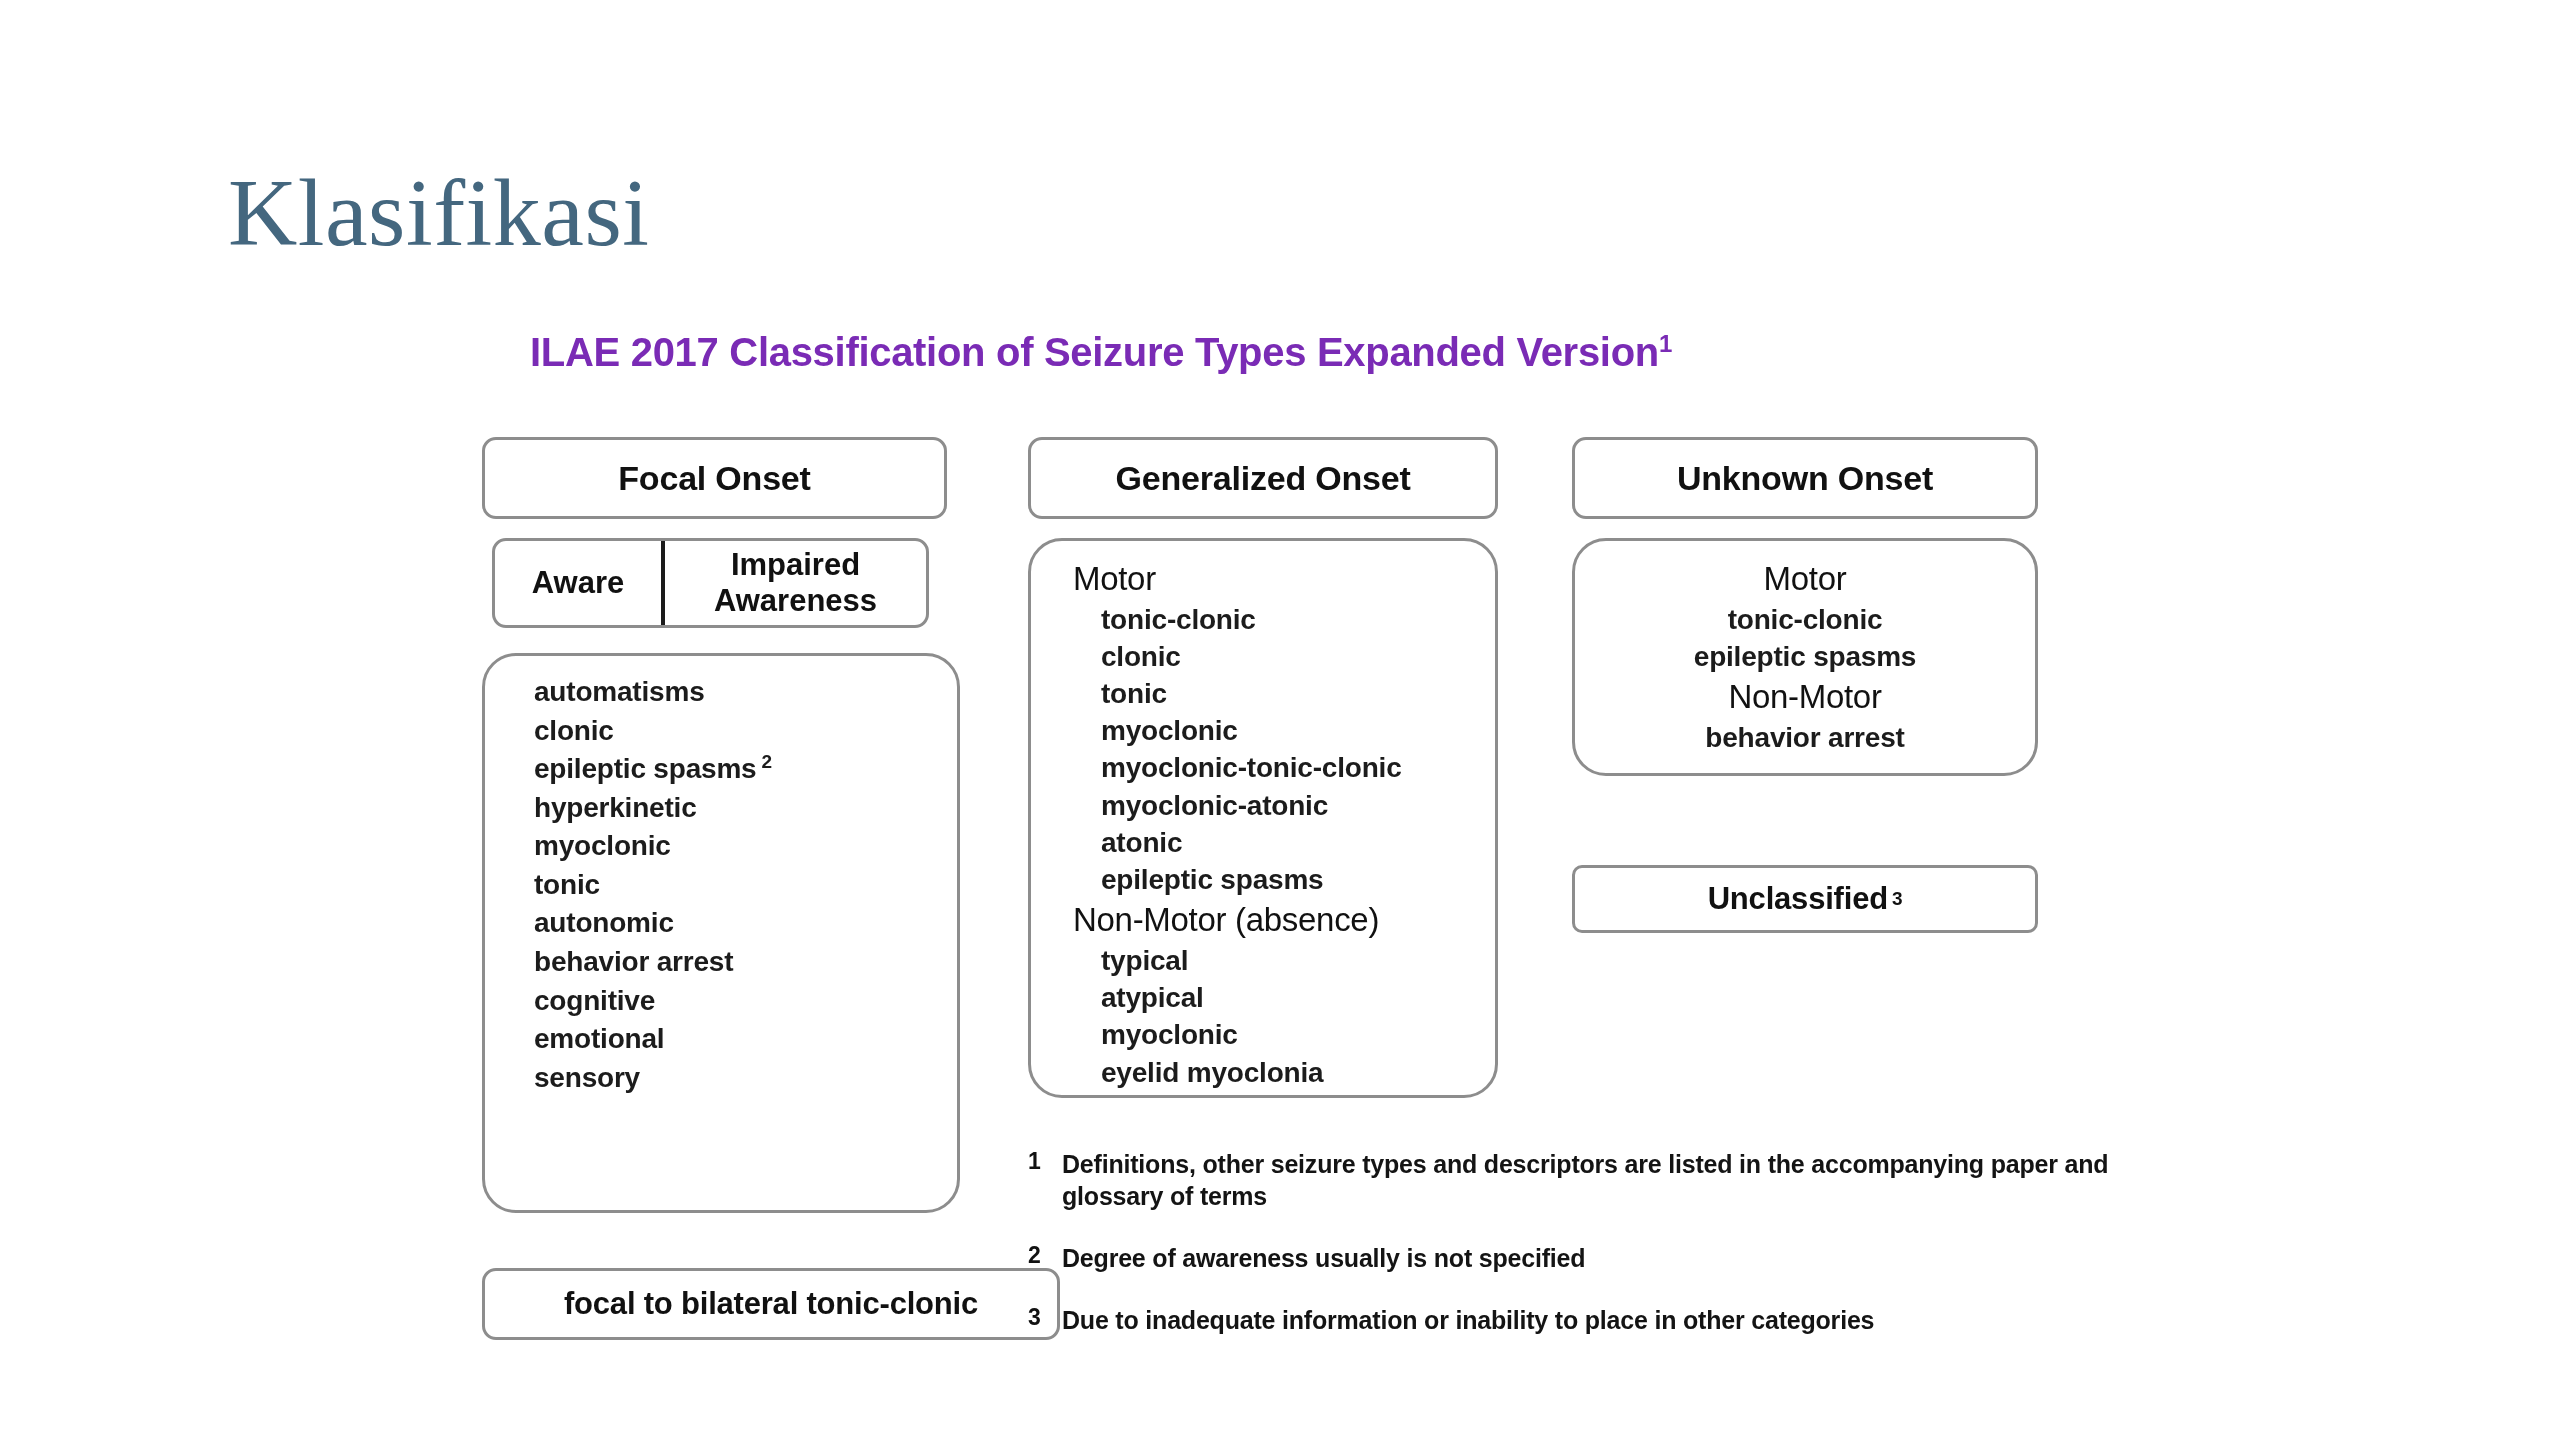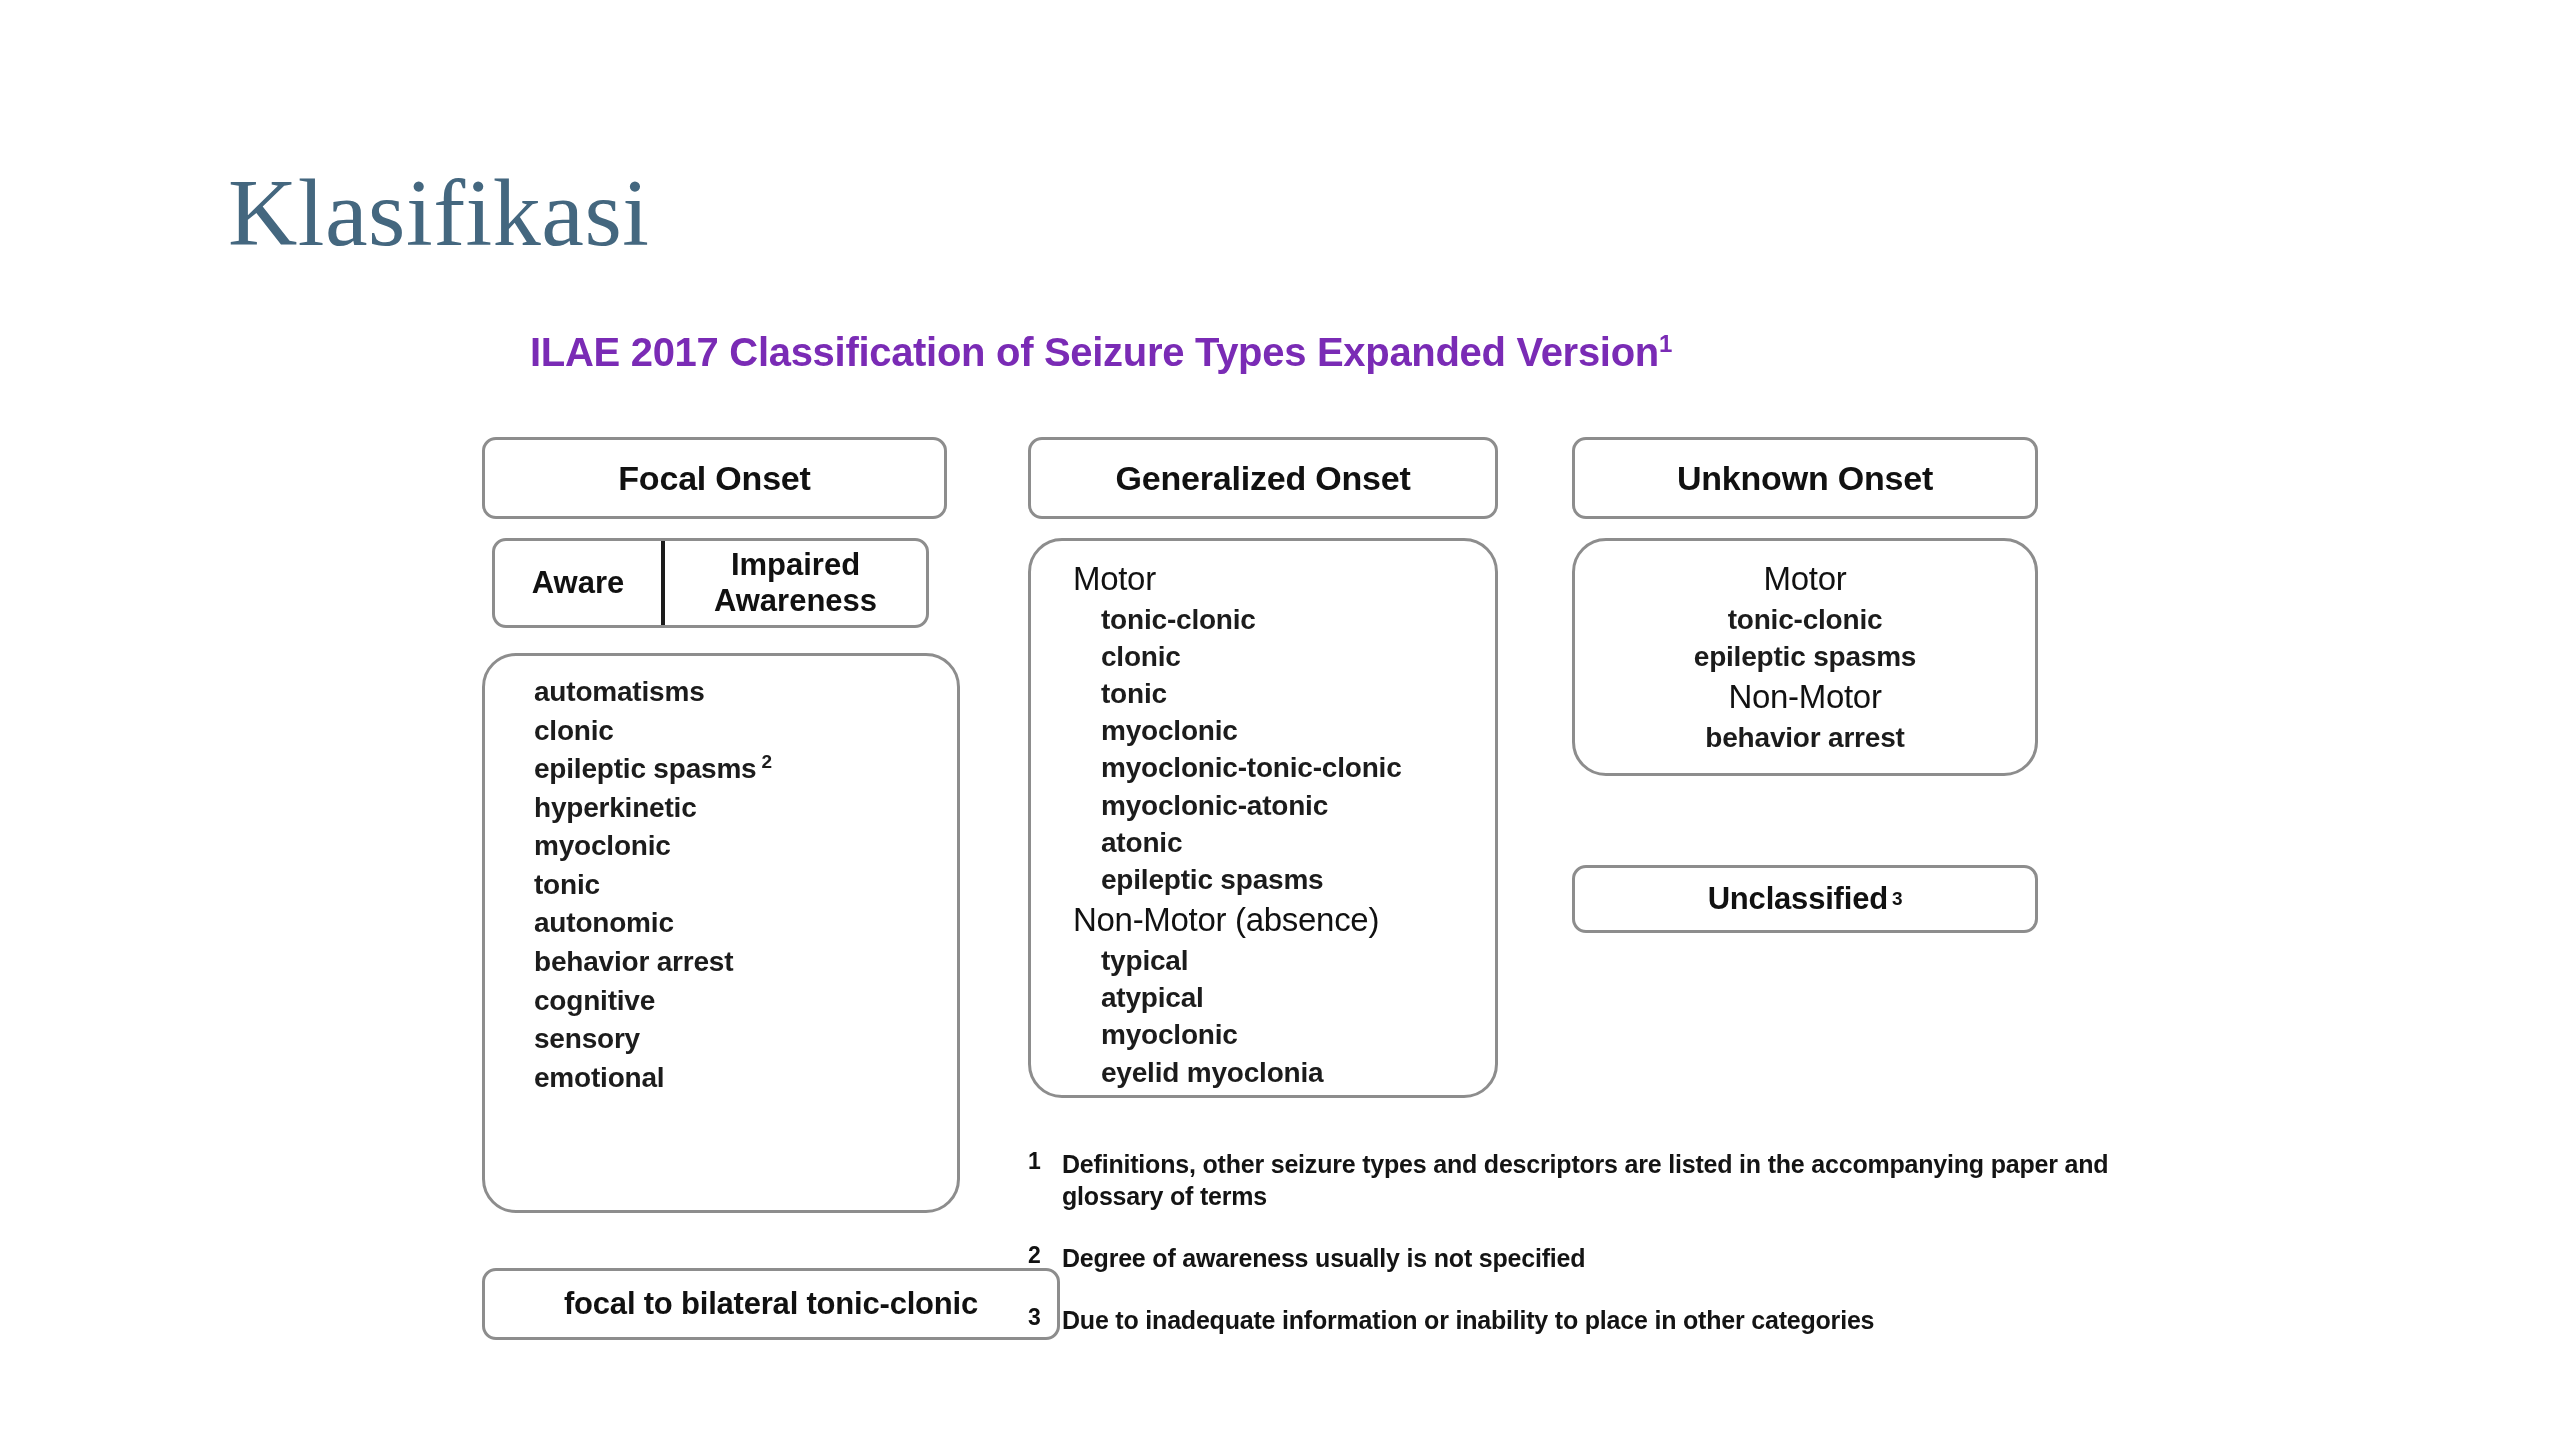--- a/index.html
+++ b/index.html
@@ -229,24 +229,24 @@
     <div class="grp-item">
       <span>autonomic</span><span class="sup"></span>
     </div>
     <div class="grp-item">
       <span>behavior arrest</span><span class="sup"></span>
     </div>
     <div class="grp-item">
       <span>cognitive</span><span class="sup"></span>
     </div>
     <div class="grp-item">
+      <span>emotional</span><span class="sup"></span>
+    </div>
+    <div class="grp-item">
       <span>sensory</span><span class="sup"></span>
-    </div>
-    <div class="grp-item">
-      <span>emotional</span><span class="sup"></span>
     </div>
   </div>
 
   <div class="box pill-box" style="left:482px; top:1268px; width:578px; height:72px;">focal to bilateral tonic-clonic</div>
 
   <div class="box header-box" style="left:1028px; top:437px; width:470px; height:82px;">Generalized Onset</div>
 
   <div class="box soft list-box" id="generalized-body" style="left:1028px; top:538px; width:470px; height:560px;">
 
     <div class="grp-title">Motor</div>
@@ -269,21 +269,21 @@
   <div class="box header-box" style="left:1572px; top:437px; width:466px; height:82px;">Unknown Onset</div>
 
   <div class="box soft list-box" id="unknown-body" style="left:1572px; top:538px; width:466px; height:238px;">
     <div class="grp-title">Motor</div>
     <div class="grp-item">tonic-clonic</div>
     <div class="grp-item">epileptic spasms</div>
     <div class="grp-title">Non-Motor</div>
     <div class="grp-item">behavior arrest</div>
   </div>
 
-  <div class="box pill-box" style="left:1572px; top:865px; width:466px; height:68px;">
+  <div class="box pill-box" style="left:1572px; top:865px; width:466px; height:68px;border-radius:10px;">
     <span>Unclassified</span>
       <span class="sup">3</span>
   </div>
 
   <div class="footnotes">
     <div class="footnote">
       <div class="fn-mark">1</div>
       <div class="fn-text">Definitions, other seizure types and descriptors are listed in the accompanying paper and glossary of terms</div>
     </div>
     <div class="footnote">

